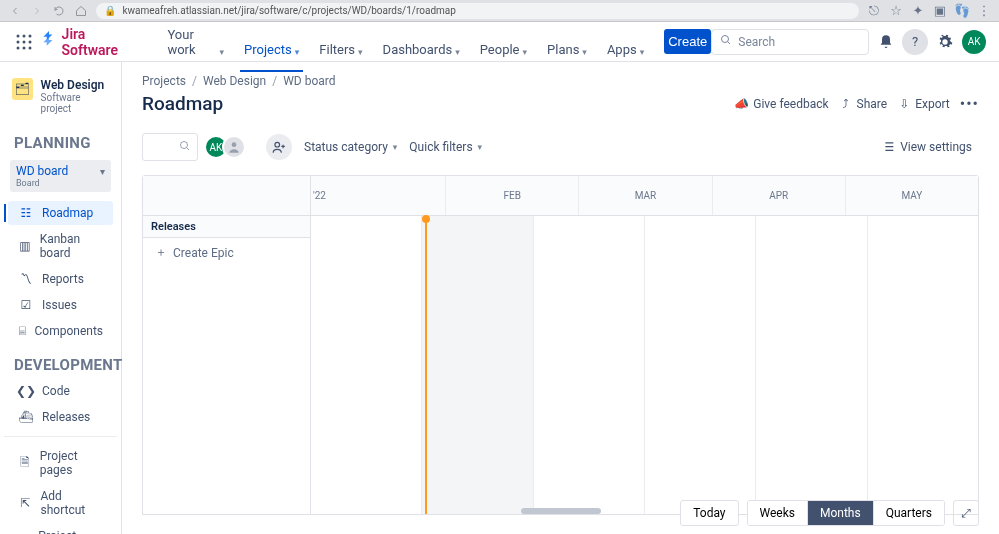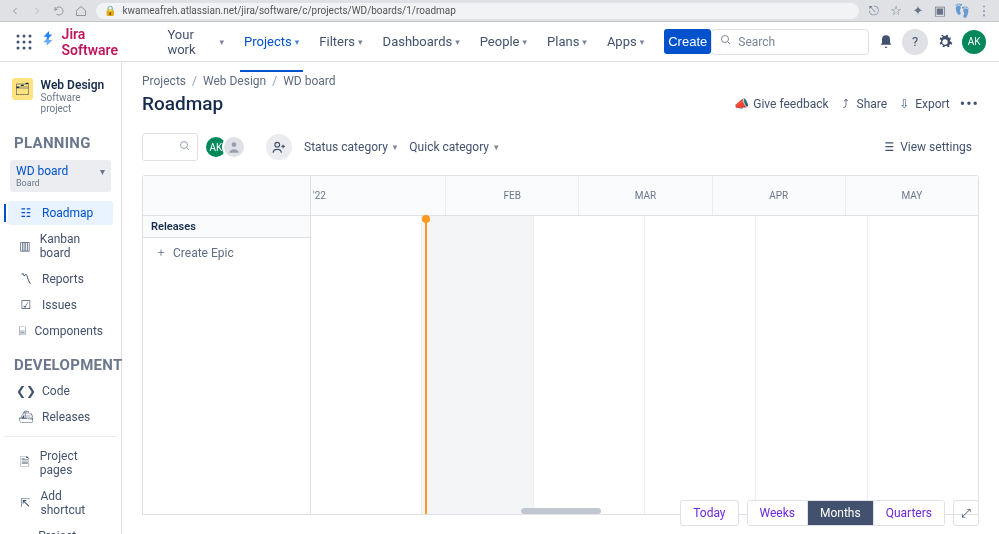--- a/index.html
+++ b/index.html
@@ -11,21 +11,21 @@
   .chrome-icon svg { width: 12px; height: 12px; }
   .url-bar { flex: 1; background: #f1f3f4; border-radius: 12px; height: 16px; display: flex; align-items: center; padding: 0 8px; gap: 6px; font-size: 10px; color: #555; }
   .chrome-right { display: flex; gap: 8px; }
   
   
   .top-nav { height: 40px; border-bottom: 1px solid #dfe1e6; display: flex; align-items: center; padding: 0 12px; }
   .app-switcher { width: 24px; height: 24px; display:flex; align-items:center; justify-content:center; }
   .logo { display: flex; align-items: center; gap: 4px; font-weight: 600; font-size: 14px; color: #be185d; margin-right: 16px; margin-left: 4px; cursor:pointer; }
   .logo-icon { color: #2684FF; }
   .nav-items { display: flex; gap: 4px; }
-  .nav-item { padding: 4px 8px; font-size: 13px; color: #42526E; display: flex; align-items: center; gap: 3px; cursor: pointer; border-radius: 3px; }
+  .nav-item { padding: 4px 8px; font-size: 13px; color: #42526E; display: flex; align-items: flex-end; gap: 3px; cursor: pointer; border-radius: 3px; }
   .nav-item.active { color: #0052CC; position: relative; }
   .nav-item.active::after { content: ""; position: absolute; bottom: -11px; left: 4px; right: 4px; height: 2px; background: #0052CC; }
   .chevron { font-size: 9px; opacity: 0.7; }
   .create-btn { background: #0052CC; color: #fff; border: none; padding: 5px 4px; border-radius: 3px; font-size: 13px; margin-left: 12px; cursor: pointer; }
   .nav-spacer { flex: 1; }
   .search-box { width: 160px; border: 1px solid #dfe1e6; border-radius: 4px; height: 26px; display: flex; align-items: center; padding: 0 8px; gap: 6px; color: #7a869a; font-size: 12px; }
   .nav-icon { width: 26px; height: 26px; display: flex; align-items: center; justify-content: center; color: #42526E; cursor:pointer; margin-left:4px; }
   .nav-icon.round { background:#dfe1e6; border-radius:50%; }
   .monogram { width:24px; height:24px; border-radius:50%; background:#00875A; color:#fff; font-size:10px; display:flex; align-items:center; justify-content:center; }
   
@@ -88,21 +88,21 @@
   .tl-body-right .col:first-child { border-left:none; }
   .tl-body-right .col.highlighted { background:#f4f5f7; }
   .releases-row { height:22px; border-bottom:1px solid #dfe1e6; font-size:11px; font-weight:600; padding:4px 8px; background:#fafbfc;}
   .create-epic { font-size:12px; color:#5E6C84; padding:6px 12px; display:flex; gap:6px; align-items:center; cursor:pointer; }
   .today-marker { position:absolute; top:0; bottom:0; width:2px; background:#FF991F; left:calc(16.4% + 5px); z-index:2; }
   .today-marker::before { content:""; position:absolute; top:-1px; left:-3px; width:8px; height:8px; background:#FF991F; border-radius:50%; }
   
   
   .zoom-controls { position:absolute; right:20px; bottom:8px; display:flex; gap:8px; align-items:center; }
   .zoom-group { display:flex; border:1px solid #dfe1e6; border-radius:3px; overflow:hidden; }
-  .zoom-btn { padding:5px 12px; font-size:12px; background:#fff; cursor:pointer; color:#6d28d9; }
+  .zoom-btn { padding:5px 12px; font-size:12px; background:#fff; cursor:pointer; color:#000000; }
   .zoom-btn.standalone { border:1px solid #dfe1e6; border-radius:3px;}
   .zoom-btn.active { background:#42526E; color:#fff; }
   .zoom-group .zoom-btn + .zoom-btn { border-left:1px solid #dfe1e6; }
   .expand-icon { width:26px; height:26px; border:1px solid #dfe1e6; border-radius:3px; display:flex; align-items:center; justify-content:center; cursor:pointer; color:#42526E; font-size:12px;}
   
   .scroll-hint { position:absolute; bottom:0; left:50%; transform:translateX(-50%); width:80px; height:6px; background:#c1c7d0; border-radius:3px; }
 </style>
 </head>
 <body>
 
@@ -331,21 +331,21 @@
         <svg width="14" height="14" viewBox="0 0 24 24">
             <circle cx="9" cy="8" r="4" fill="none" stroke="#42526E" stroke-width="2"></circle>
             <path d="M2 22c0-4 3-6 7-6s7 2 7 6M19 8v6M16 11h6" stroke="#42526E" stroke-width="2" fill="none"></path>
           </svg>
       </div>
       <div class="dropdown-btn">
         <span>Status category</span>
         <span class="chevron">▾</span>
       </div>
       <div class="dropdown-btn">
-        <span>Quick category</span>
+        <span>Quick filters</span>
         <span class="chevron">▾</span>
       </div>
       <div class="toolbar-spacer"></div>
       <div class="view-settings">
         <span>View settings</span>
       </div>
     </div>
 
     <div class="timeline-wrap">
       <div class="timeline-header">

